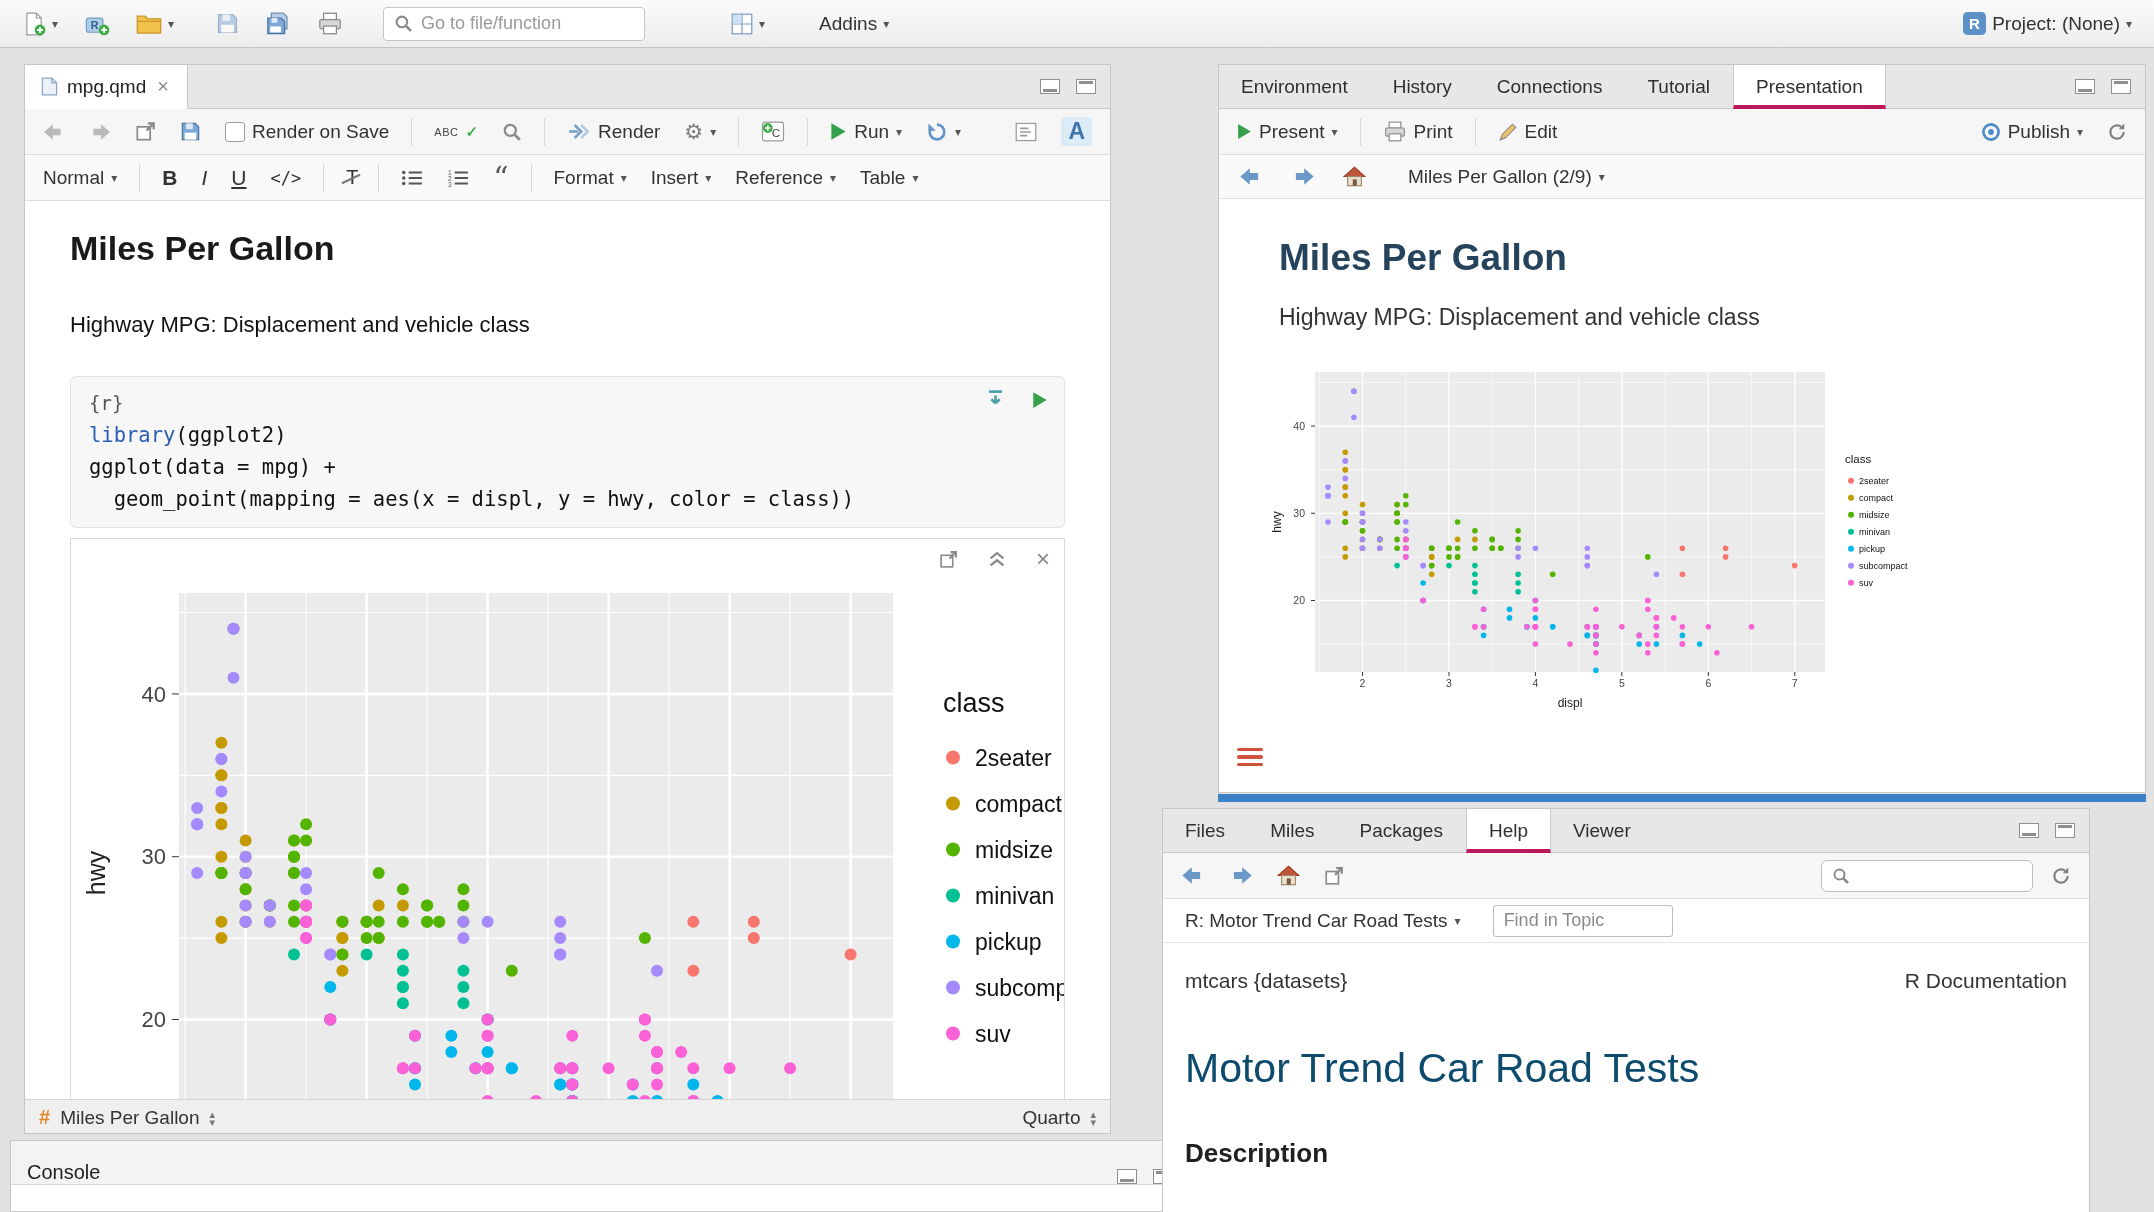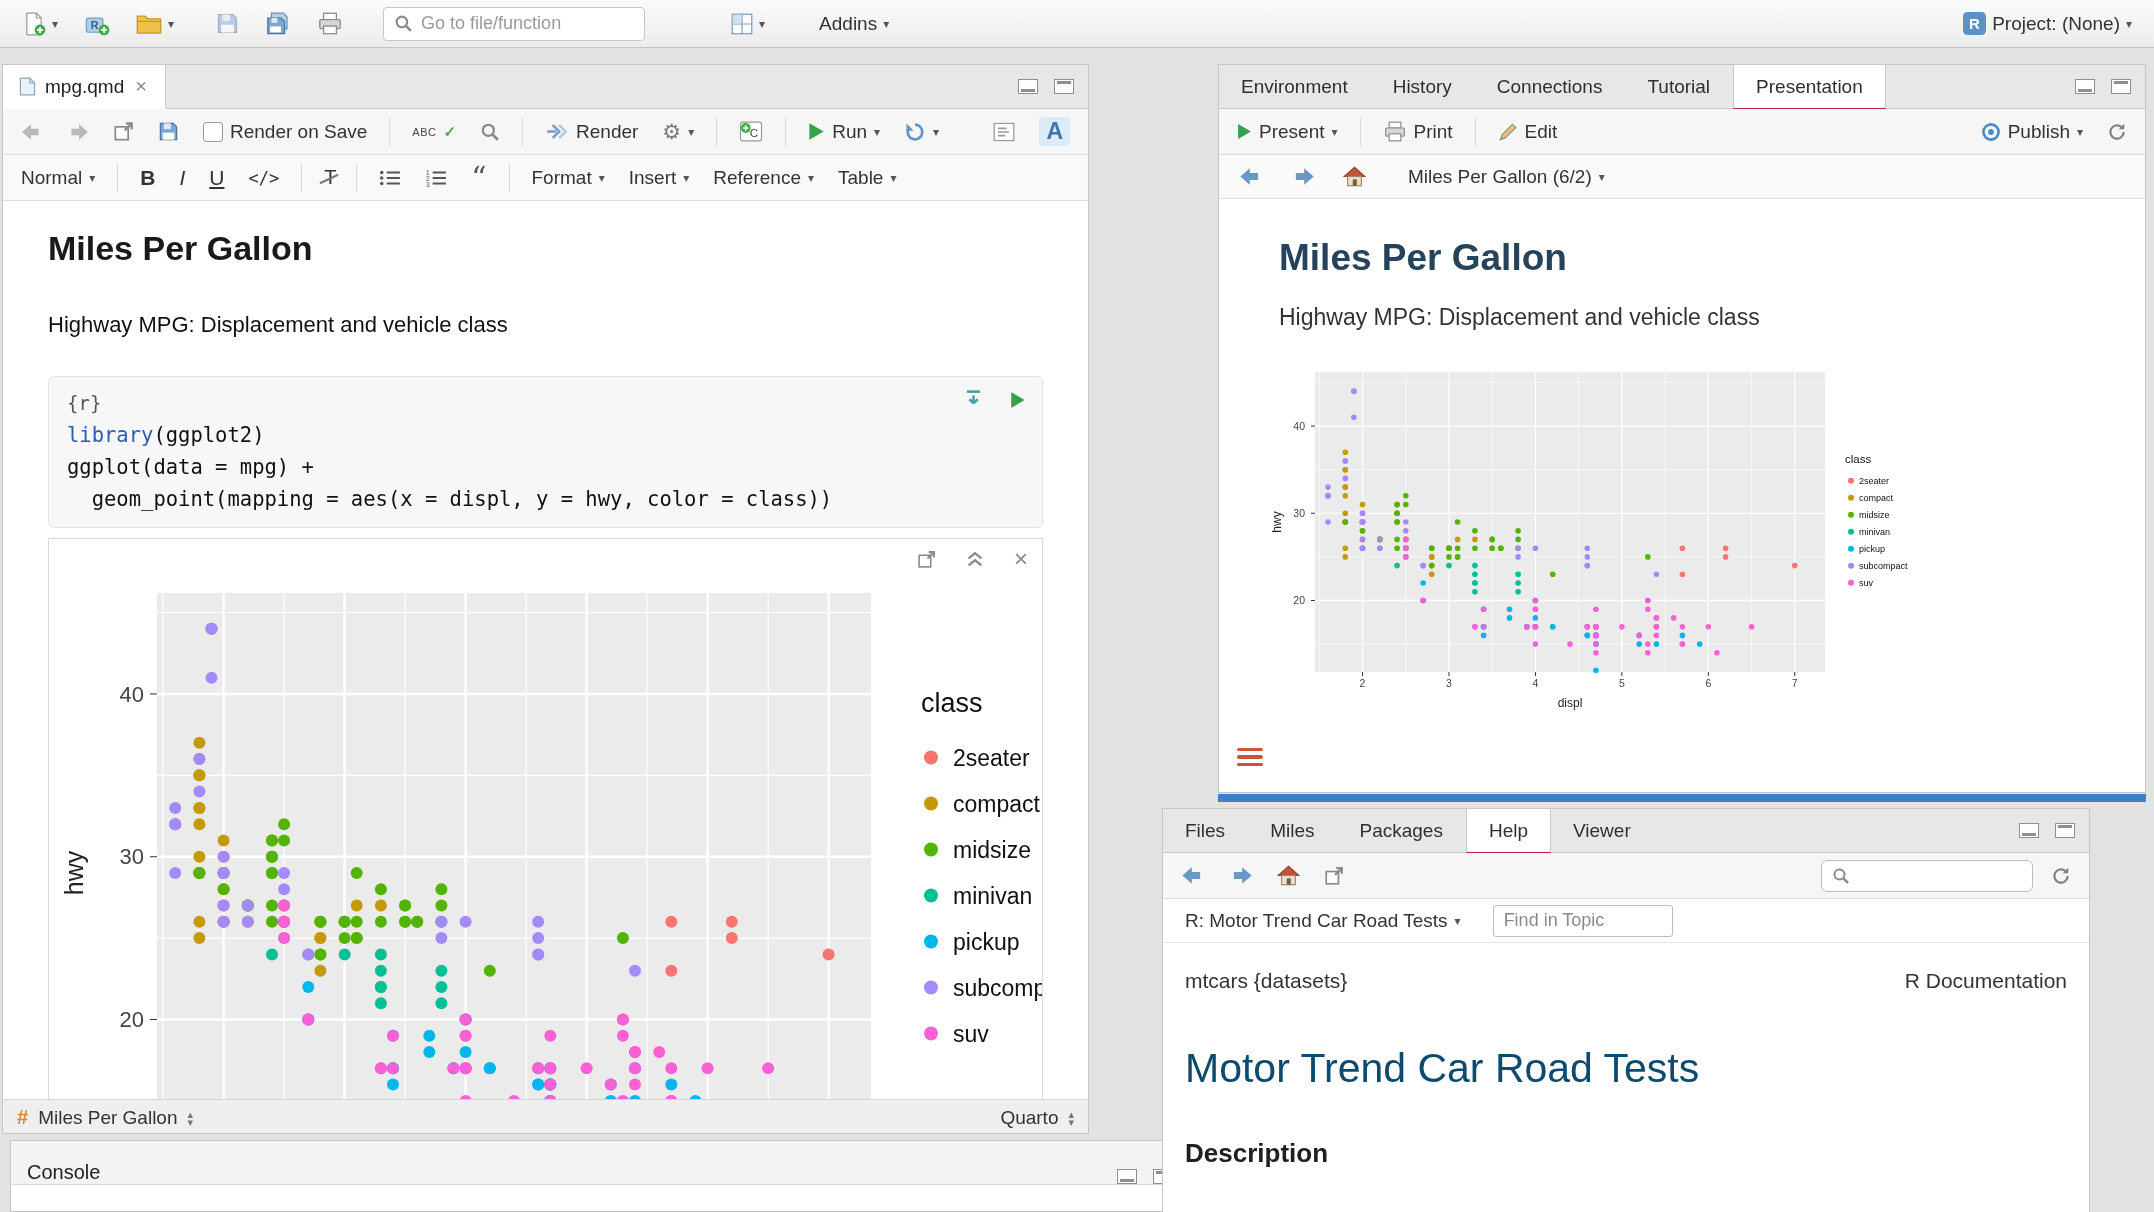--- a/index.html
+++ b/index.html
@@ -10,29 +10,29 @@
   .main-toolbar{position:absolute;left:0;top:0;width:2154px;height:48px;background:linear-gradient(#fbfbfb,#ececec);border-bottom:1px solid #c3c3c3;display:flex;align-items:center;padding:0 16px;gap:14px}
   .tbtn{display:flex;align-items:center;gap:6px;padding:4px 6px;border-radius:4px;cursor:default;font-size:19px;color:#333}
   .tbtn.dim{opacity:.5}
   .caret{font-size:12px;color:#555;line-height:1}
   .spacer{flex:1}
   .goto-box{display:flex;align-items:center;gap:8px;background:#fff;border:1px solid #c6c6c6;border-radius:4px;height:34px;width:262px;padding:0 10px;margin-left:20px}
   .goto-box input{border:none;outline:none;font-size:18px;width:100%;font-family:"Liberation Sans",sans-serif;color:#333}
   .goto-box input::placeholder{color:#9a9a9a}
   
   .pane{position:absolute;background:#fff;border:1px solid #c6c6c6;display:flex;flex-direction:column;overflow:hidden}
-  #source-pane{left:2px;top:64px;width:1087px;height:1070px}
+  #source-pane{left:24px;top:64px;width:1087px;height:1070px}
   #console-pane{left:10px;top:1140px;width:1194px;height:72px}
   #env-pane{left:1218px;top:64px;width:928px;height:729px}
   #blue-divider{position:absolute;left:1218px;top:794px;width:928px;height:8px;background:#3e80c6}
   #help-pane{left:1162px;top:808px;width:928px;height:488px}
   
   .tabstrip{height:44px;background:#e7e7e7;border-bottom:1px solid #c9c9c9;display:flex;align-items:stretch;flex:none}
   .ptab{padding:0 22px;line-height:43px;font-size:19px;color:#2f2f2f;border-right:1px solid transparent;cursor:default;white-space:nowrap}
-  .ptab.sel{background:#fff;border-left:1px solid #c9c9c9;border-right:1px solid #c9c9c9;margin-bottom:-1px;border-bottom:1px solid #be185d}
+  .ptab.sel{background:#fff;border-left:1px solid #c9c9c9;border-right:1px solid #c9c9c9;margin-bottom:-1px;border-bottom:4px solid #be185d}
   .strip-right{margin-left:auto;display:flex;align-items:center;gap:16px;padding-right:14px}
   .winbtn{width:20px;height:15px;border:1px solid #8f8f8f;background:#fdfdfd;position:relative}
   .winbtn.min::after{content:"";position:absolute;left:2px;right:2px;bottom:1px;height:3px;background:#8f8f8f}
   .winbtn.max::after{content:"";position:absolute;left:2px;right:2px;top:1px;height:3px;background:#8f8f8f}
   
   .etab{display:flex;align-items:center;gap:9px;background:#fff;border-right:1px solid #c9c9c9;padding:0 16px;font-size:19px;color:#222;margin-bottom:-1px;border-bottom:1px solid #fff}
   .tabclose{color:#8a8a8a;font-size:20px;padding:0 2px}
   
   .ptoolbar{height:46px;background:#f6f6f6;border-bottom:1px solid #dcdcdc;display:flex;align-items:center;padding:4px 12px;gap:12px;flex:none;font-size:19px;color:#333}
   .vsep{width:1px;height:28px;background:#d8d8d8;margin:0 4px}
@@ -749,21 +749,21 @@
         </svg>
       </span>
     <span class="btn">
         <svg width="23" height="21" viewBox="0 0 20 18">
           <path d="M10 1l9 8H1z" fill="#c25438" stroke="#9c3f28"></path>
           <rect x="4" y="9" width="12" height="8" fill="#e8e0d0" stroke="#a08868"></rect>
           <rect x="8.5" y="11.5" width="3.5" height="5.5" fill="#7b5b3e"></rect>
         </svg>
       </span>
     <span class="btn" style="margin-left:14px">
-      <span>Miles Per Gallon (6/2)</span>
+      <span>Miles Per Gallon (2/9)</span>
       <span class="caret">▾</span>
     </span>
   </div>
   <div class="slide">
     <div class="slide-title">Miles Per Gallon</div>
     <div class="slide-sub">Highway MPG: Displacement and vehicle class</div>
     <div id="pres-chart">
         <svg width="720" height="378" xmlns="http://www.w3.org/2000/svg" style="font-family:'Liberation Sans',sans-serif">
           <rect x="48" y="12" width="510" height="300" fill="#ebebeb"></rect>
           <line x1="52.32203389830509" y1="12" x2="52.32203389830509" y2="312" stroke="#fff" stroke-width="0.6"></line>

